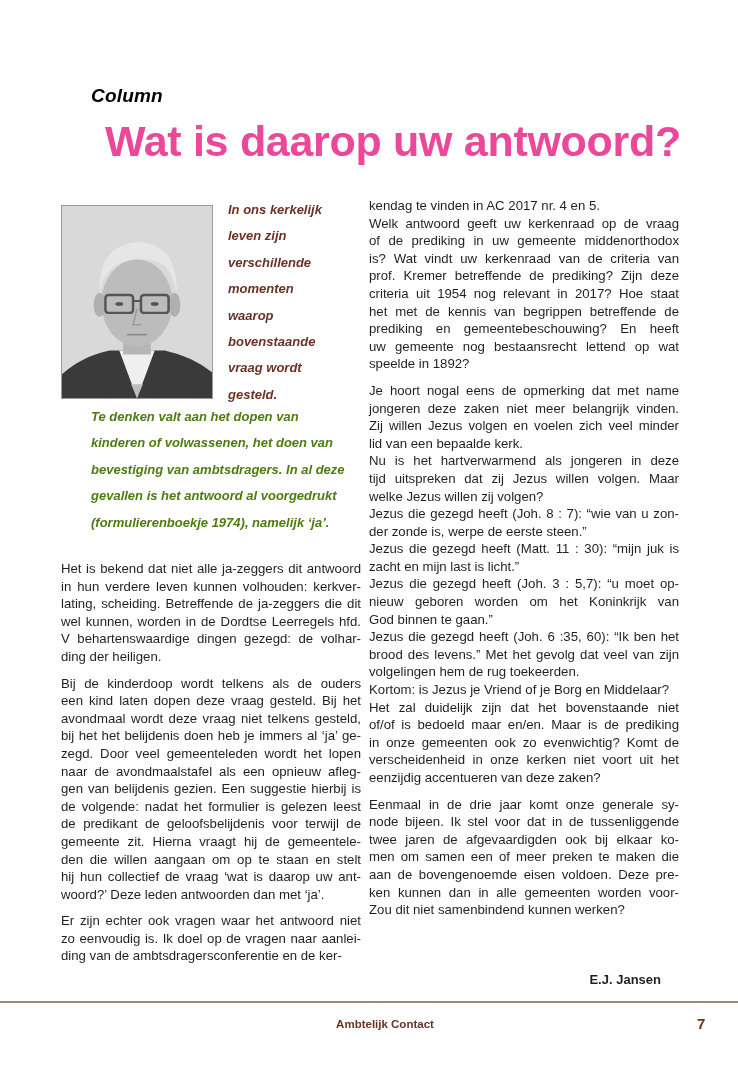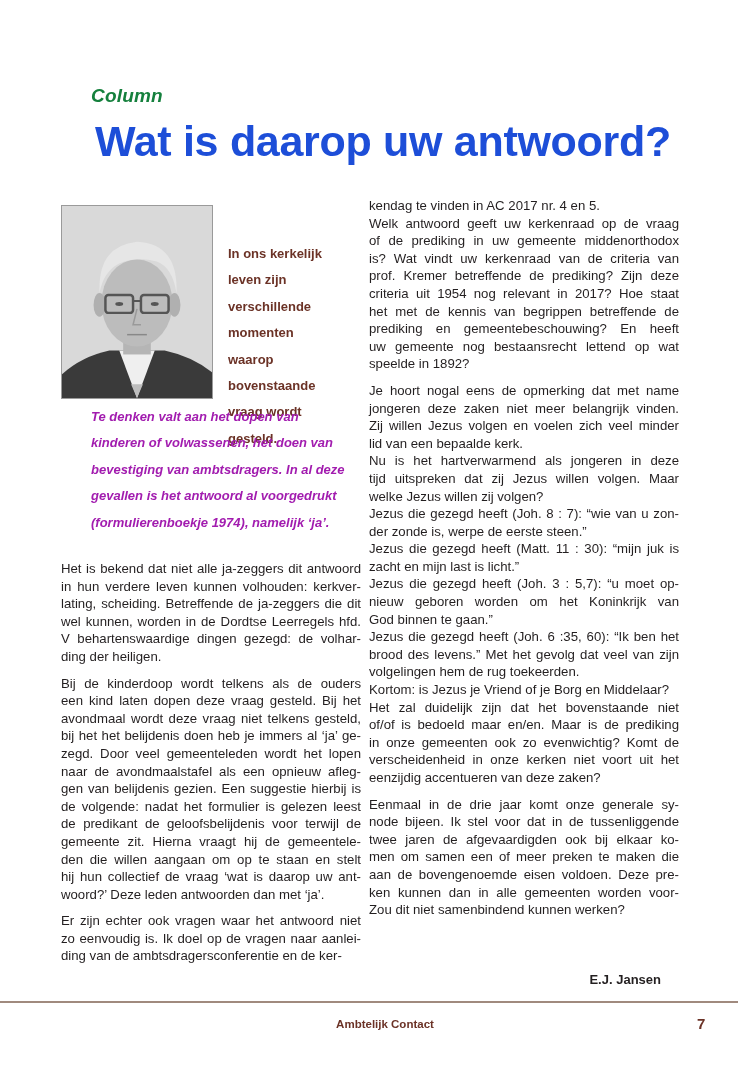--- a/index.html
+++ b/index.html
@@ -4,43 +4,42 @@
   <style>
     html, body { margin: 0; padding: 0; background: #ffffff; }
     body {
       width: 738px; height: 1068px; position: relative; overflow: hidden;
       font-family: "Liberation Sans", "DejaVu Sans", sans-serif;
       color: #231f20;
     }
     .kicker {
       position: absolute; left: 91px; top: 85px;
       font-size: 19px; font-weight: bold; font-style: italic;
-      color: #15803d; letter-spacing: 0.2px;
+      color: #000000; letter-spacing: 0.2px;
     }
     .title {
-      position: absolute; left: 95px; top: 117px;
-      font-size: 43px; font-weight: bold; color: #1d4ed8;
+      position: absolute; left: 105px; top: 117px;
+      font-size: 43px; font-weight: bold; color: #ec4899;
       letter-spacing: -0.3px; white-space: nowrap;
     }
     .photo {
       position: absolute; left: 61px; top: 205px; width: 152px; height: 194px;
       border: 1px solid #9a9a9a; box-sizing: border-box; overflow: hidden;
       background: #d6d6d6;
     }
     .photo svg { display: block; width: 100%; height: 100%; }
     .intro-side {
       position: absolute; left: 228px; top: 197px; width: 130px;
-      font-size: 13px; font-weight: bold; color: #6b3226;
+      font-size: 13px; font-weight: bold; font-style: italic; color: #6b3226;
       line-height: 26.4px;
-      margin-top: 44px;
     }
     .intro-side span { display: block; white-space: nowrap; }
     .intro-full {
       position: absolute; left: 91px; top: 404px; width: 270px;
-      font-size: 13px; font-weight: bold; font-style: italic; color: #a21caf;
+      font-size: 13px; font-weight: bold; font-style: italic; color: #4d7c0f;
       line-height: 26.4px;
     }
     .intro-full span { display: block; white-space: nowrap; }
     .col {
       position: absolute; font-size: 13.2px; line-height: 17.6px; color: #231f20;
     }
     .col-left { left: 61px; top: 560px; width: 300px; }
     .col-right { left: 369px; top: 197px; width: 310px; }
     .col p { margin: 0; text-align: justify; }
     .col p.gap { margin-top: 9px; }

